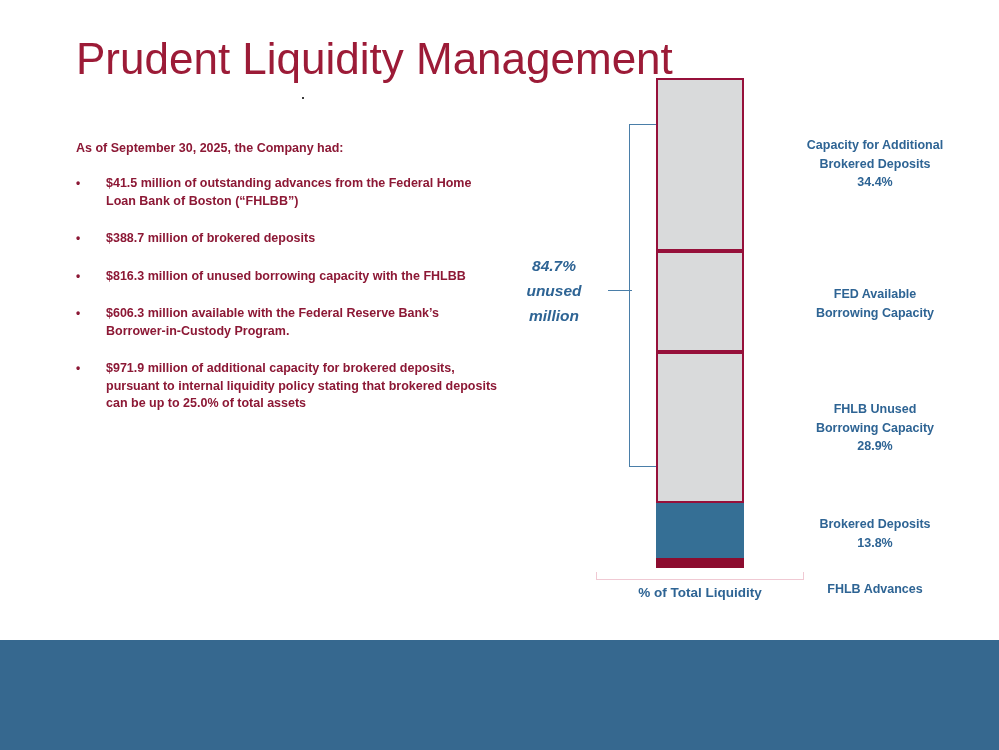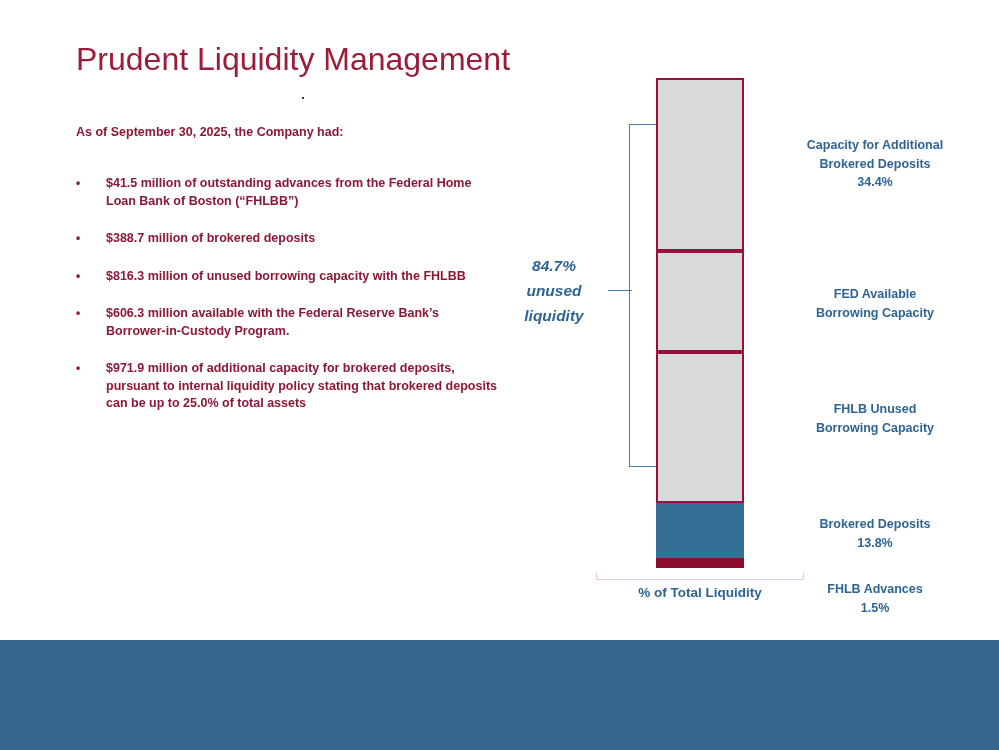--- a/index.html
+++ b/index.html
@@ -1,24 +1,24 @@
 <!DOCTYPE html>
 <html><head>
 <meta charset="utf-8">
 <style>
   html,body{margin:0;padding:0;}
   body{width:999px;height:750px;background:#ffffff;font-family:"Liberation Sans",sans-serif;overflow:hidden;position:relative;}
   .slide{position:absolute;inset:0;background:#fff;}
 
   
-  .title{position:absolute;left:76px;top:33px;font-size:32px;line-height:52px;color:#9c1b37;font-weight:400;letter-spacing:0px;white-space:nowrap;}
+  .title{position:absolute;left:76px;top:33px;font-size:44px;line-height:52px;color:#9c1b37;font-weight:400;letter-spacing:0px;white-space:nowrap;}
   .speck{position:absolute;left:302px;top:97px;width:2px;height:2px;background:#3b3b3b;}
 
   
-  .lead{position:absolute;left:76px;top:124px;width:420px;font-size:12.5px;font-weight:bold;color:#8c1835;line-height:17px;}
+  .lead{position:absolute;left:76px;top:140px;width:420px;font-size:12.5px;font-weight:bold;color:#8c1835;line-height:17px;}
   .bullets{position:absolute;left:70px;top:175px;width:430px;}
   .bullet{position:relative;margin-bottom:20px;padding-left:36px;font-size:12.5px;font-weight:bold;color:#8c1835;line-height:17.5px;}
   .bullet .dot{position:absolute;left:6px;top:0px;font-size:12px;line-height:17.5px;color:#8c1835;}
   .u{text-underline-offset:2px;}
 
   
   .chart{position:absolute;left:0;top:0;width:999px;height:640px;}
   .bar{position:absolute;left:656px;width:88px;box-sizing:border-box;}
   .seg-gray{background:#d9dadb;border:2.5px solid #96103a;}
   .seg-blue{background:#356f95;}
@@ -81,21 +81,21 @@
       <span class="dot">•</span>
       <span class="btext"><span>$971.9 million of </span><span class="u">additional capacity for brokered deposits</span><span>, pursuant to internal liquidity policy stating that brokered deposits can be up to 25.0% of total assets</span></span>
     </div>
   </div>
 
   <div class="chart">
 
     <div class="annot">
       <div>84.7%</div>
       <div>unused</div>
-      <div>liquidity</div>
+      <div>million</div>
     </div>
     <div class="bracket-stem"></div>
     <div class="bracket"></div>
 
     <div class="bar seg-gray seg1"></div>
     <div class="bar seg-gray seg2"></div>
     <div class="bar seg-gray seg3"></div>
     <div class="bar seg-blue seg4"></div>
     <div class="bar seg-red seg5"></div>
 
@@ -109,30 +109,30 @@
     </div>
 
     <div class="callout c2">
       <div>FED Available</div>
       <div>Borrowing Capacity</div>
     </div>
 
     <div class="callout c3">
       <div>FHLB Unused</div>
       <div>Borrowing Capacity</div>
+      <div>28.9%</div>
     </div>
 
     <div class="callout c4">
       <div>Brokered Deposits</div>
       <div>13.8%</div>
     </div>
 
     <div class="callout c5">
       <div>FHLB Advances</div>
-      <div>1.5%</div>
     </div>
 
   </div>
 
   <div class="footer">
     
     
   </div>
 
 </div>

